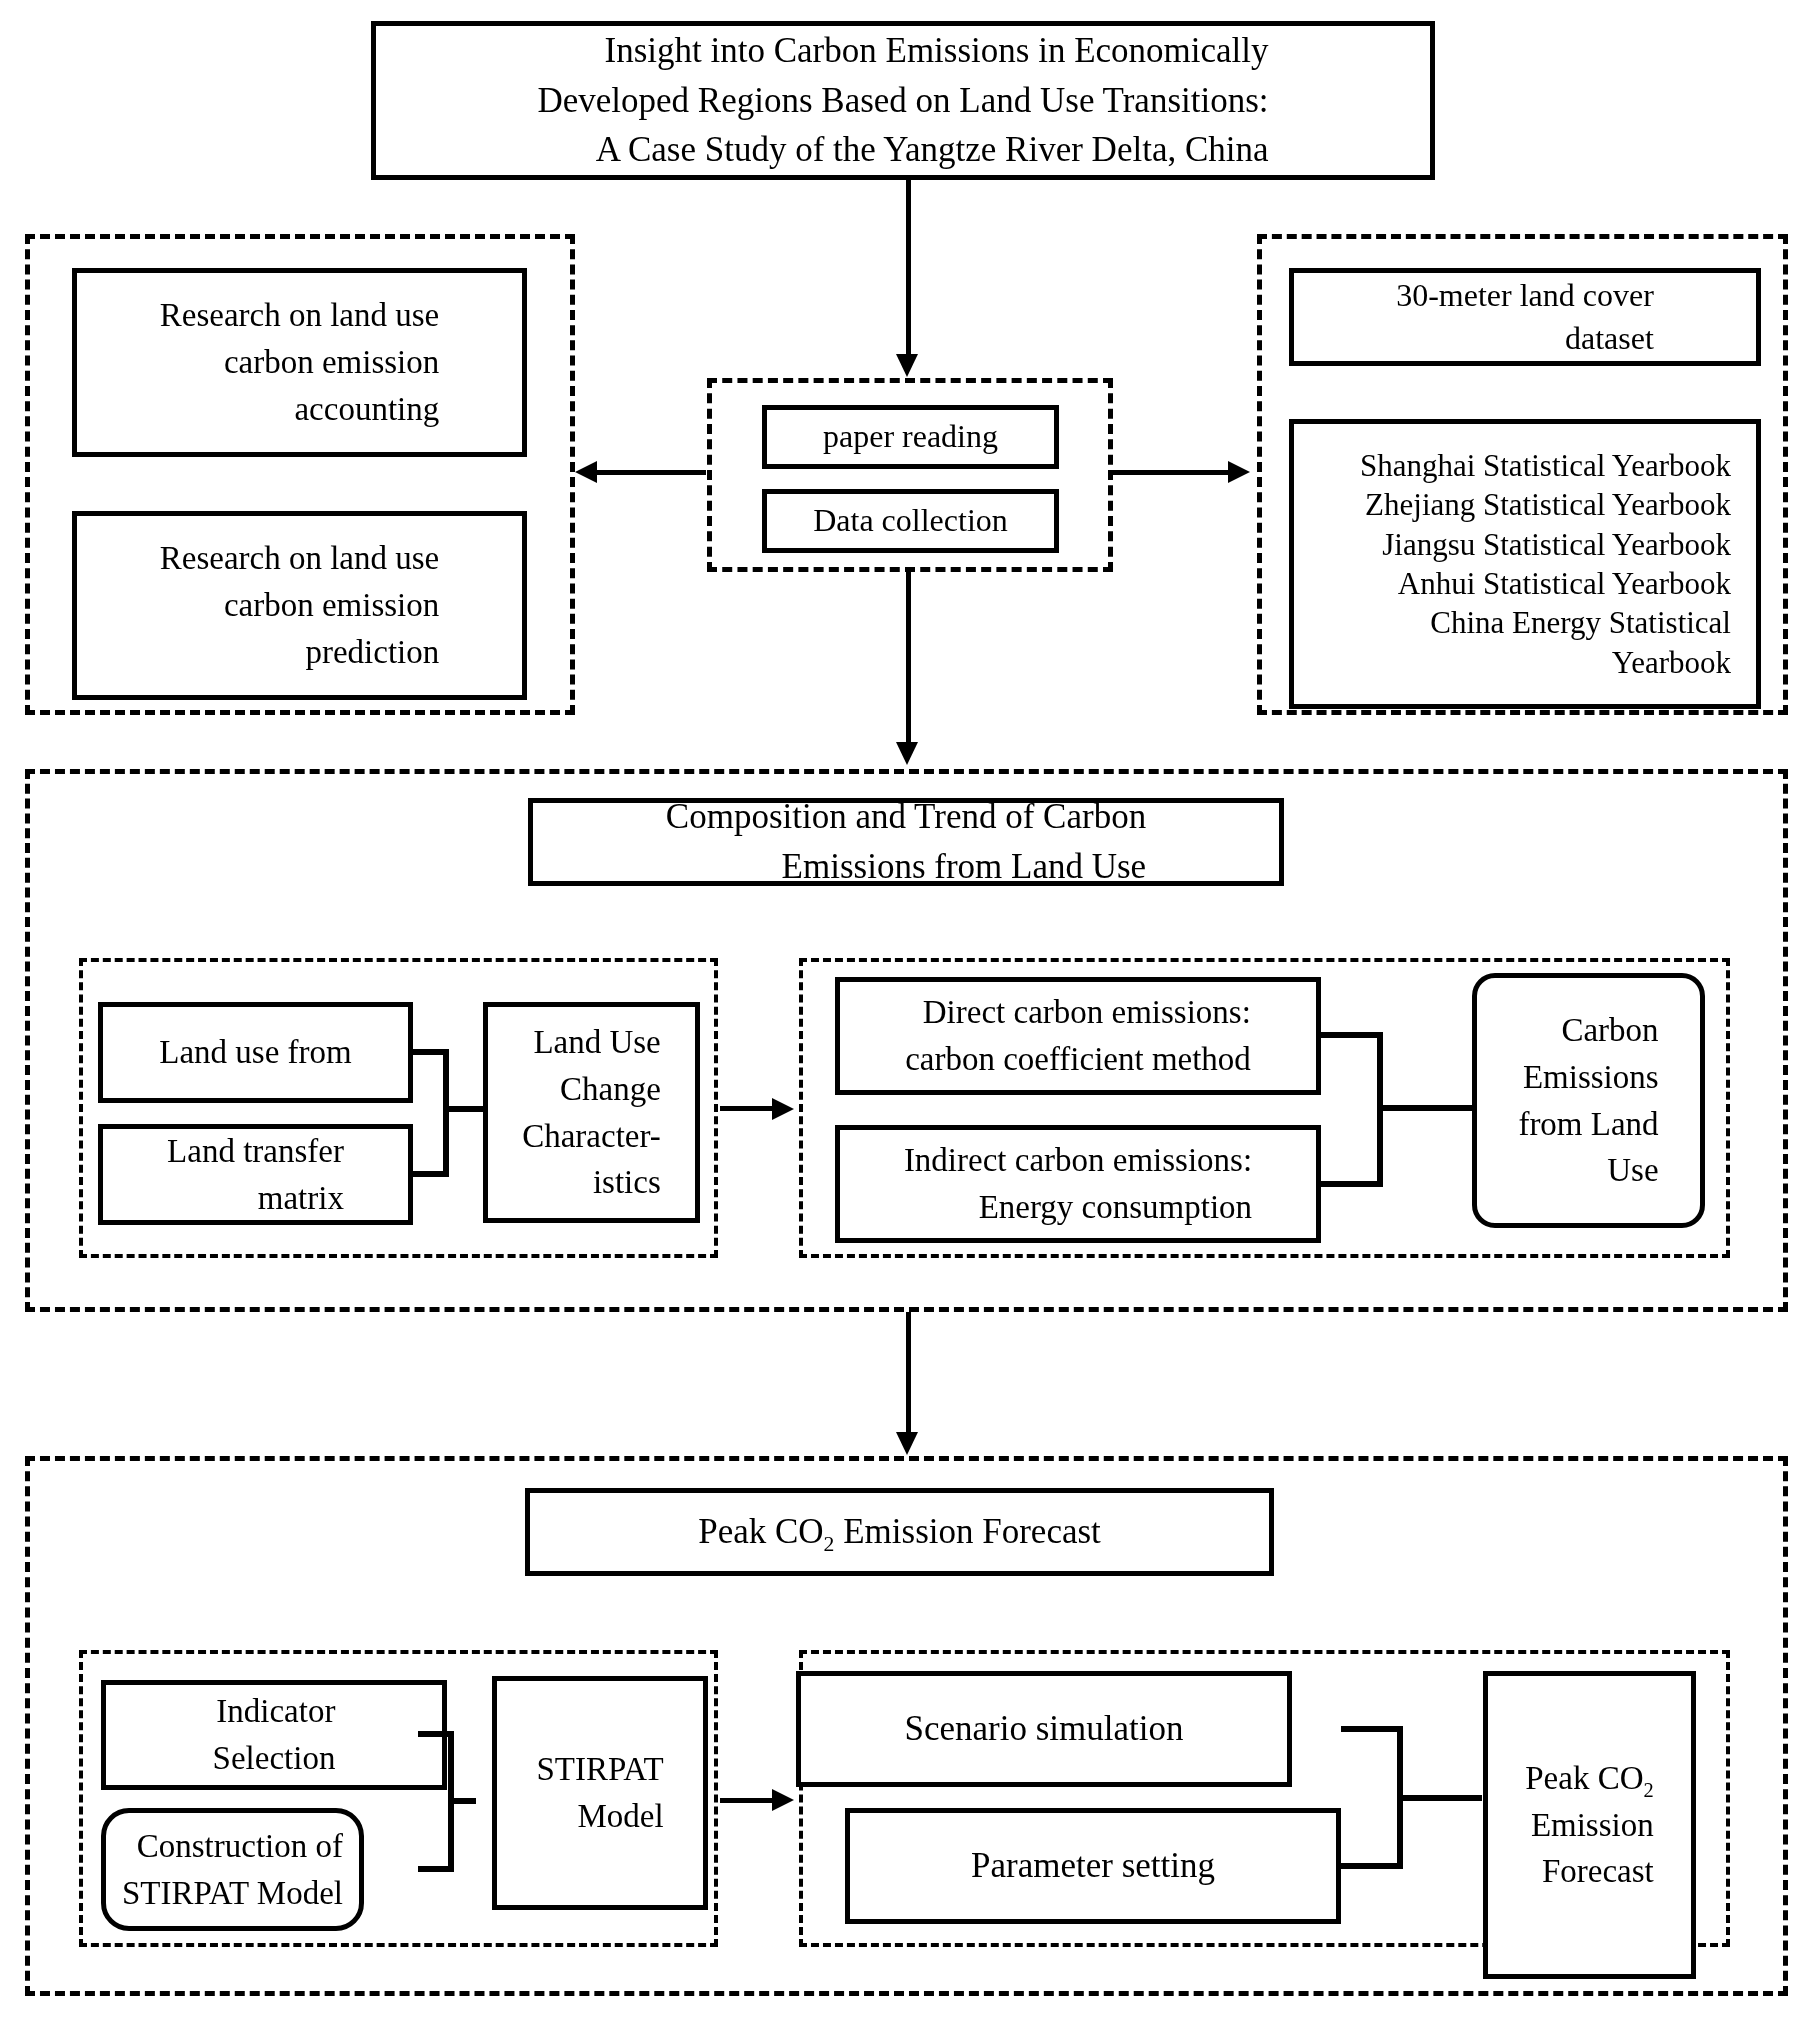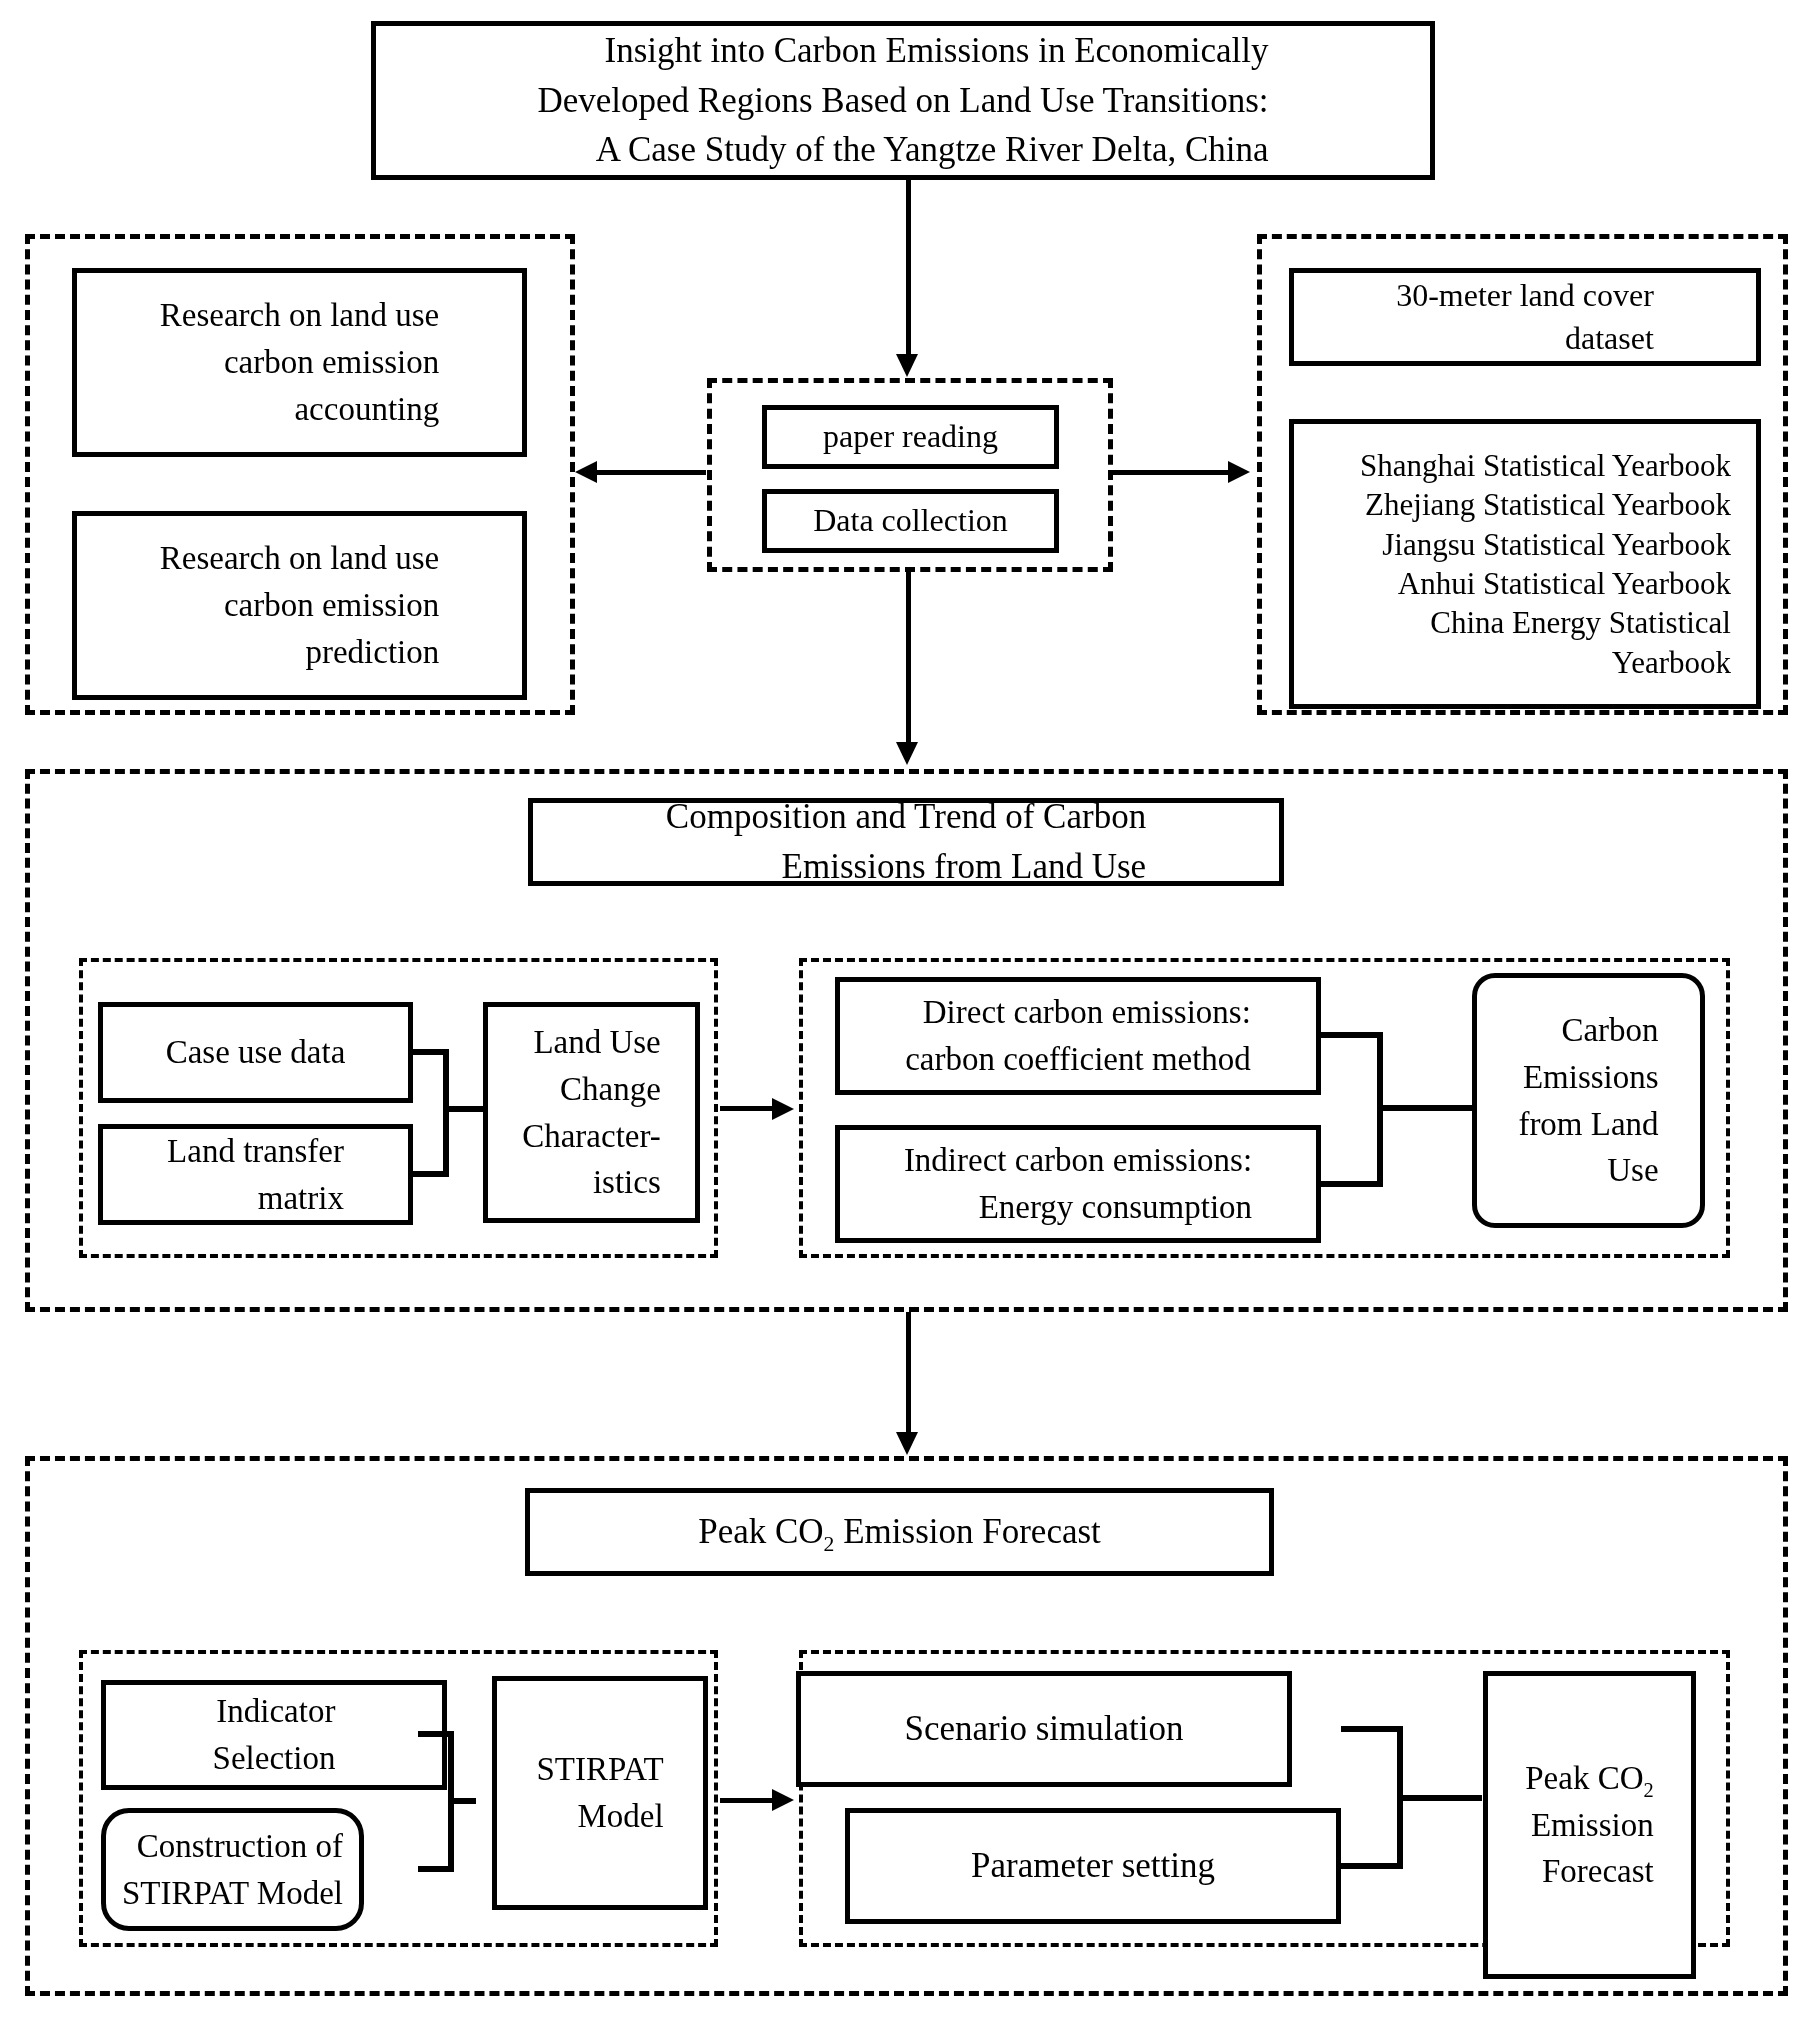--- a/index.html
+++ b/index.html
@@ -86,21 +86,21 @@
   </div>
 
   <div class="line" style="left:906px;top:572px;width:5px;height:172px;"></div>
   <div class="ah down" style="left:896px;top:742px;"></div>
 
   <div class="dashed" style="left:25px;top:769px;width:1763px;height:543px;"></div>
   <div class="box f41 prel" style="left:528px;top:798px;width:756px;height:88px;">Composition and Trend of Carbon
 Emissions from Land Use</div>
 
   <div class="dashed thin" style="left:79px;top:958px;width:639px;height:300px;"></div>
-  <div class="box thick f39" style="left:98px;top:1002px;width:315px;height:101px;">Case use data</div>
+  <div class="box thick f39" style="left:98px;top:1002px;width:315px;height:101px;">Land use from</div>
   <div class="box thick f39 prel" style="left:98px;top:1124px;width:315px;height:101px;">Land transfer
 matrix</div>
   <div class="box thick f39 prel" style="left:483px;top:1002px;width:217px;height:221px;">Land Use
 Change
 Character-
 istics</div>
 
   <div class="bar" style="left:412px;top:1049px;width:37px;height:5.9px;"></div>
   <div class="bar" style="left:412px;top:1171px;width:37px;height:5.9px;"></div>
   <div class="bar" style="left:443px;top:1049px;width:5.9px;height:128px;"></div>

